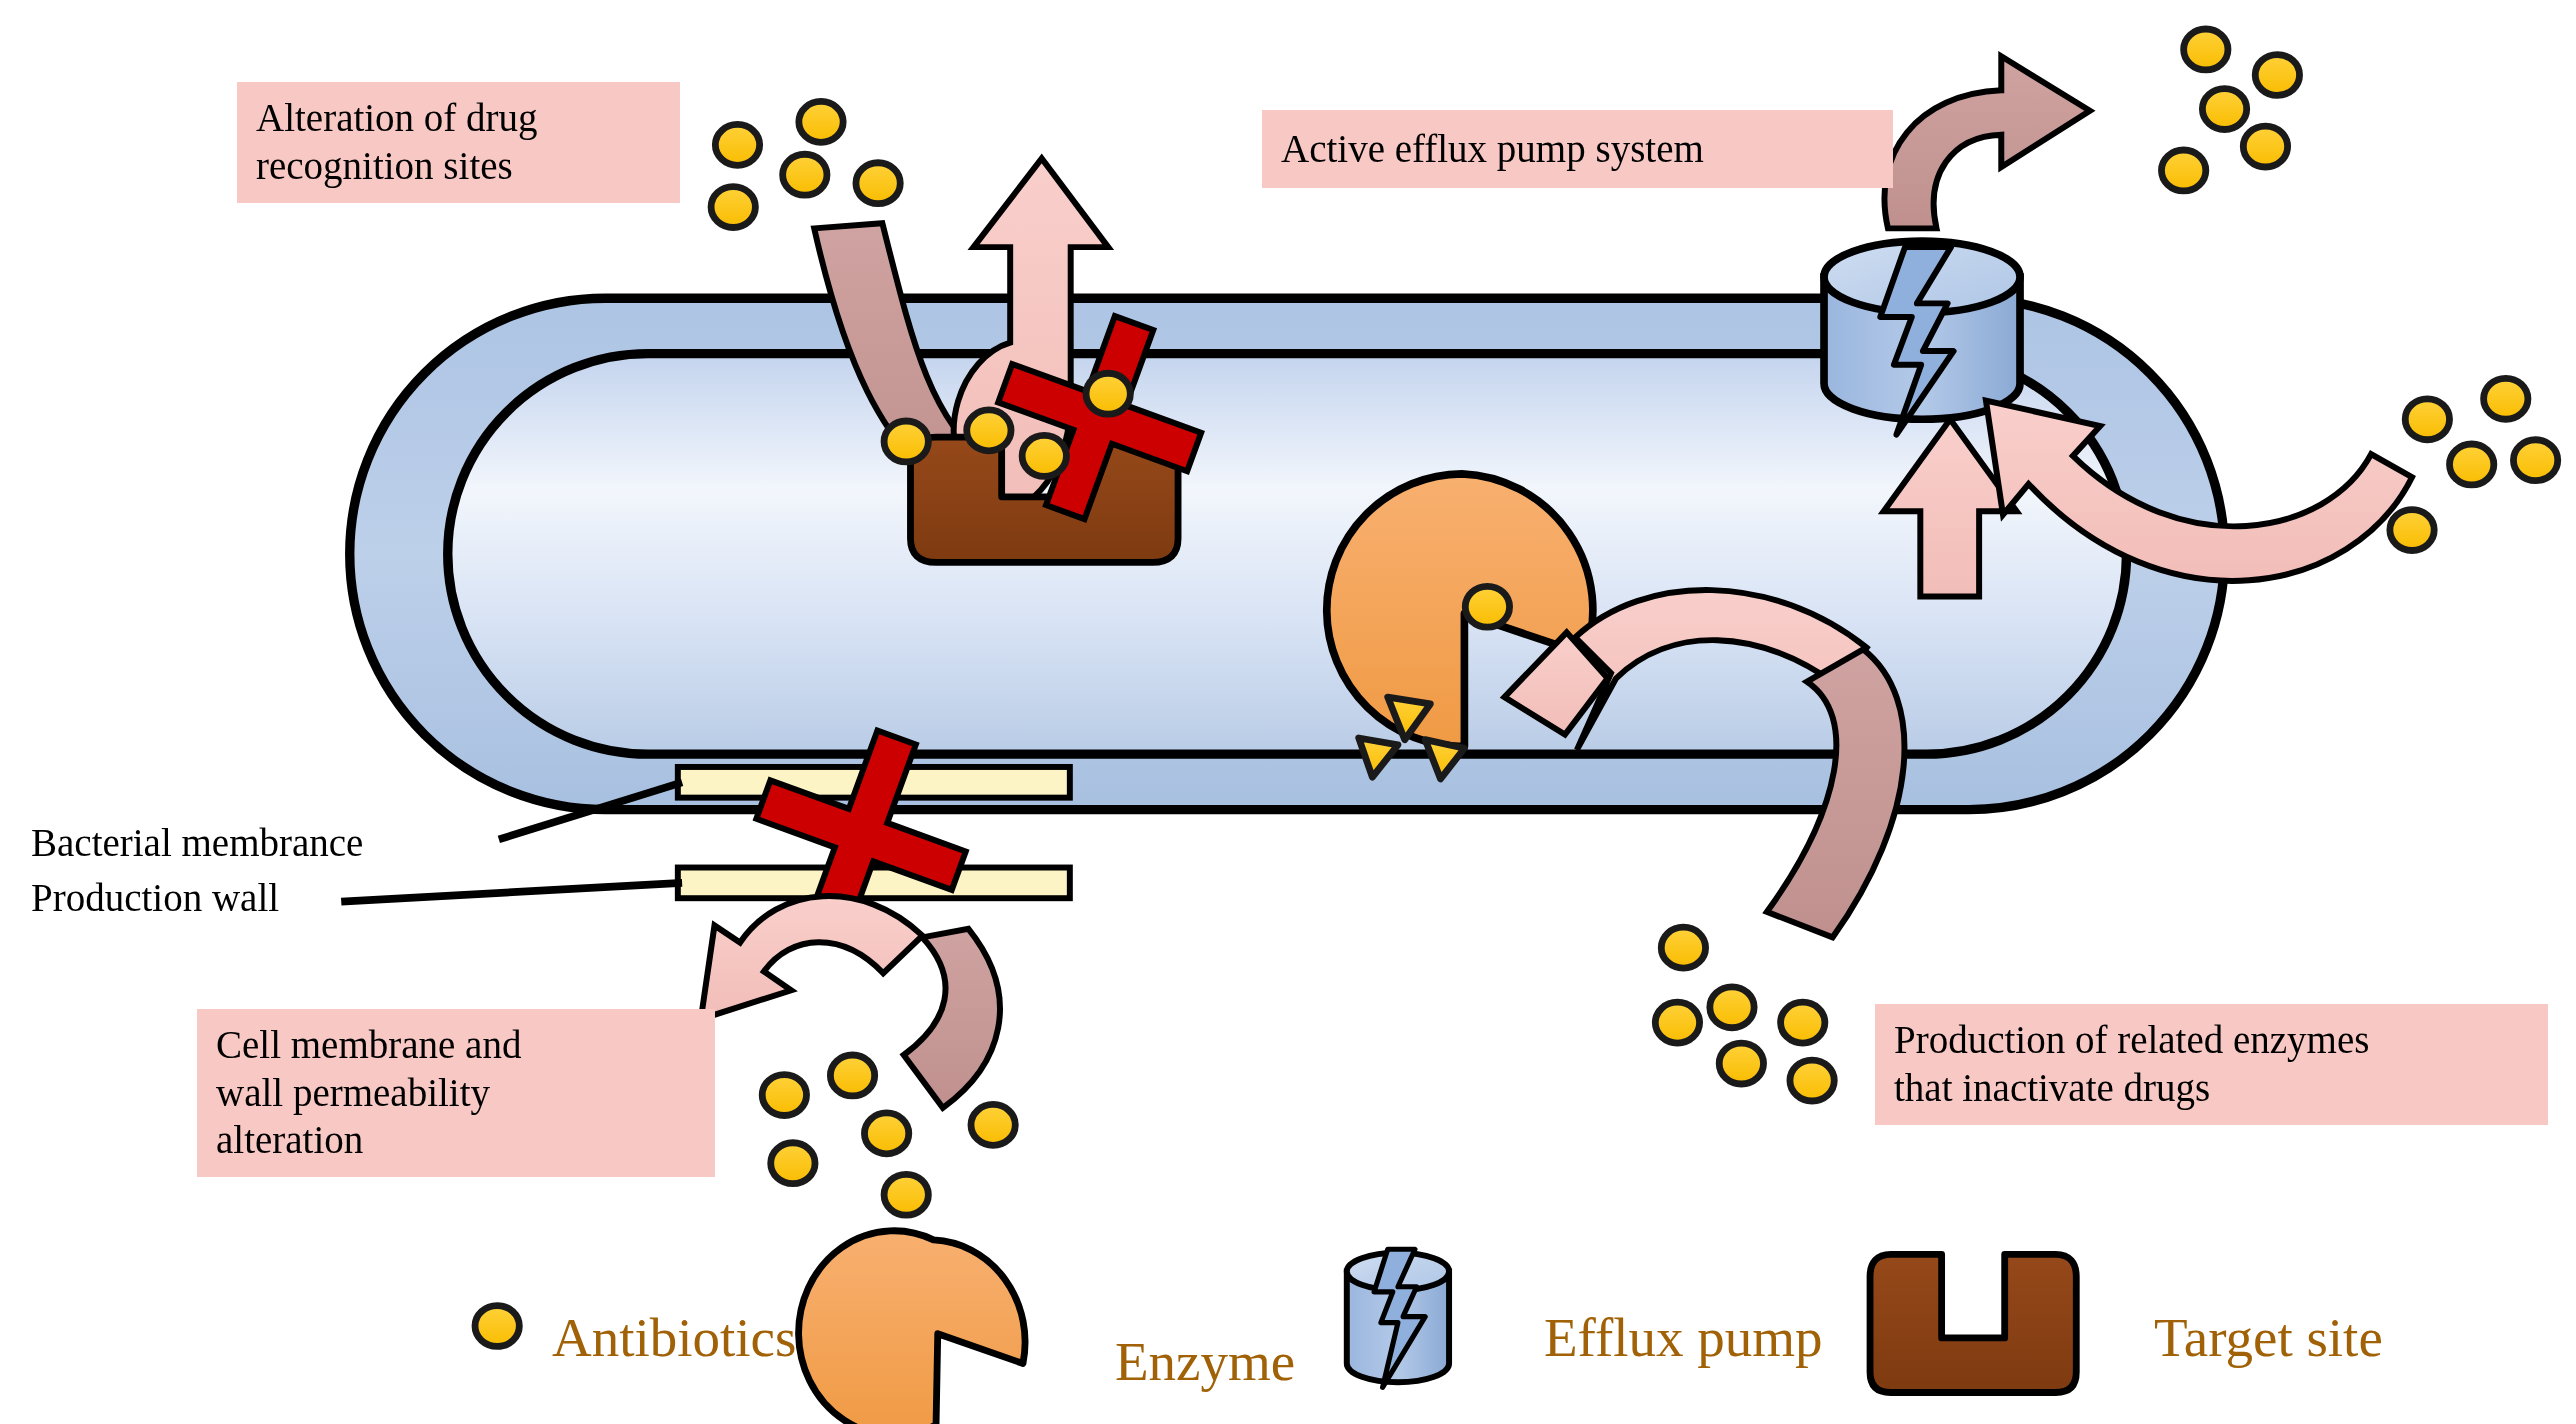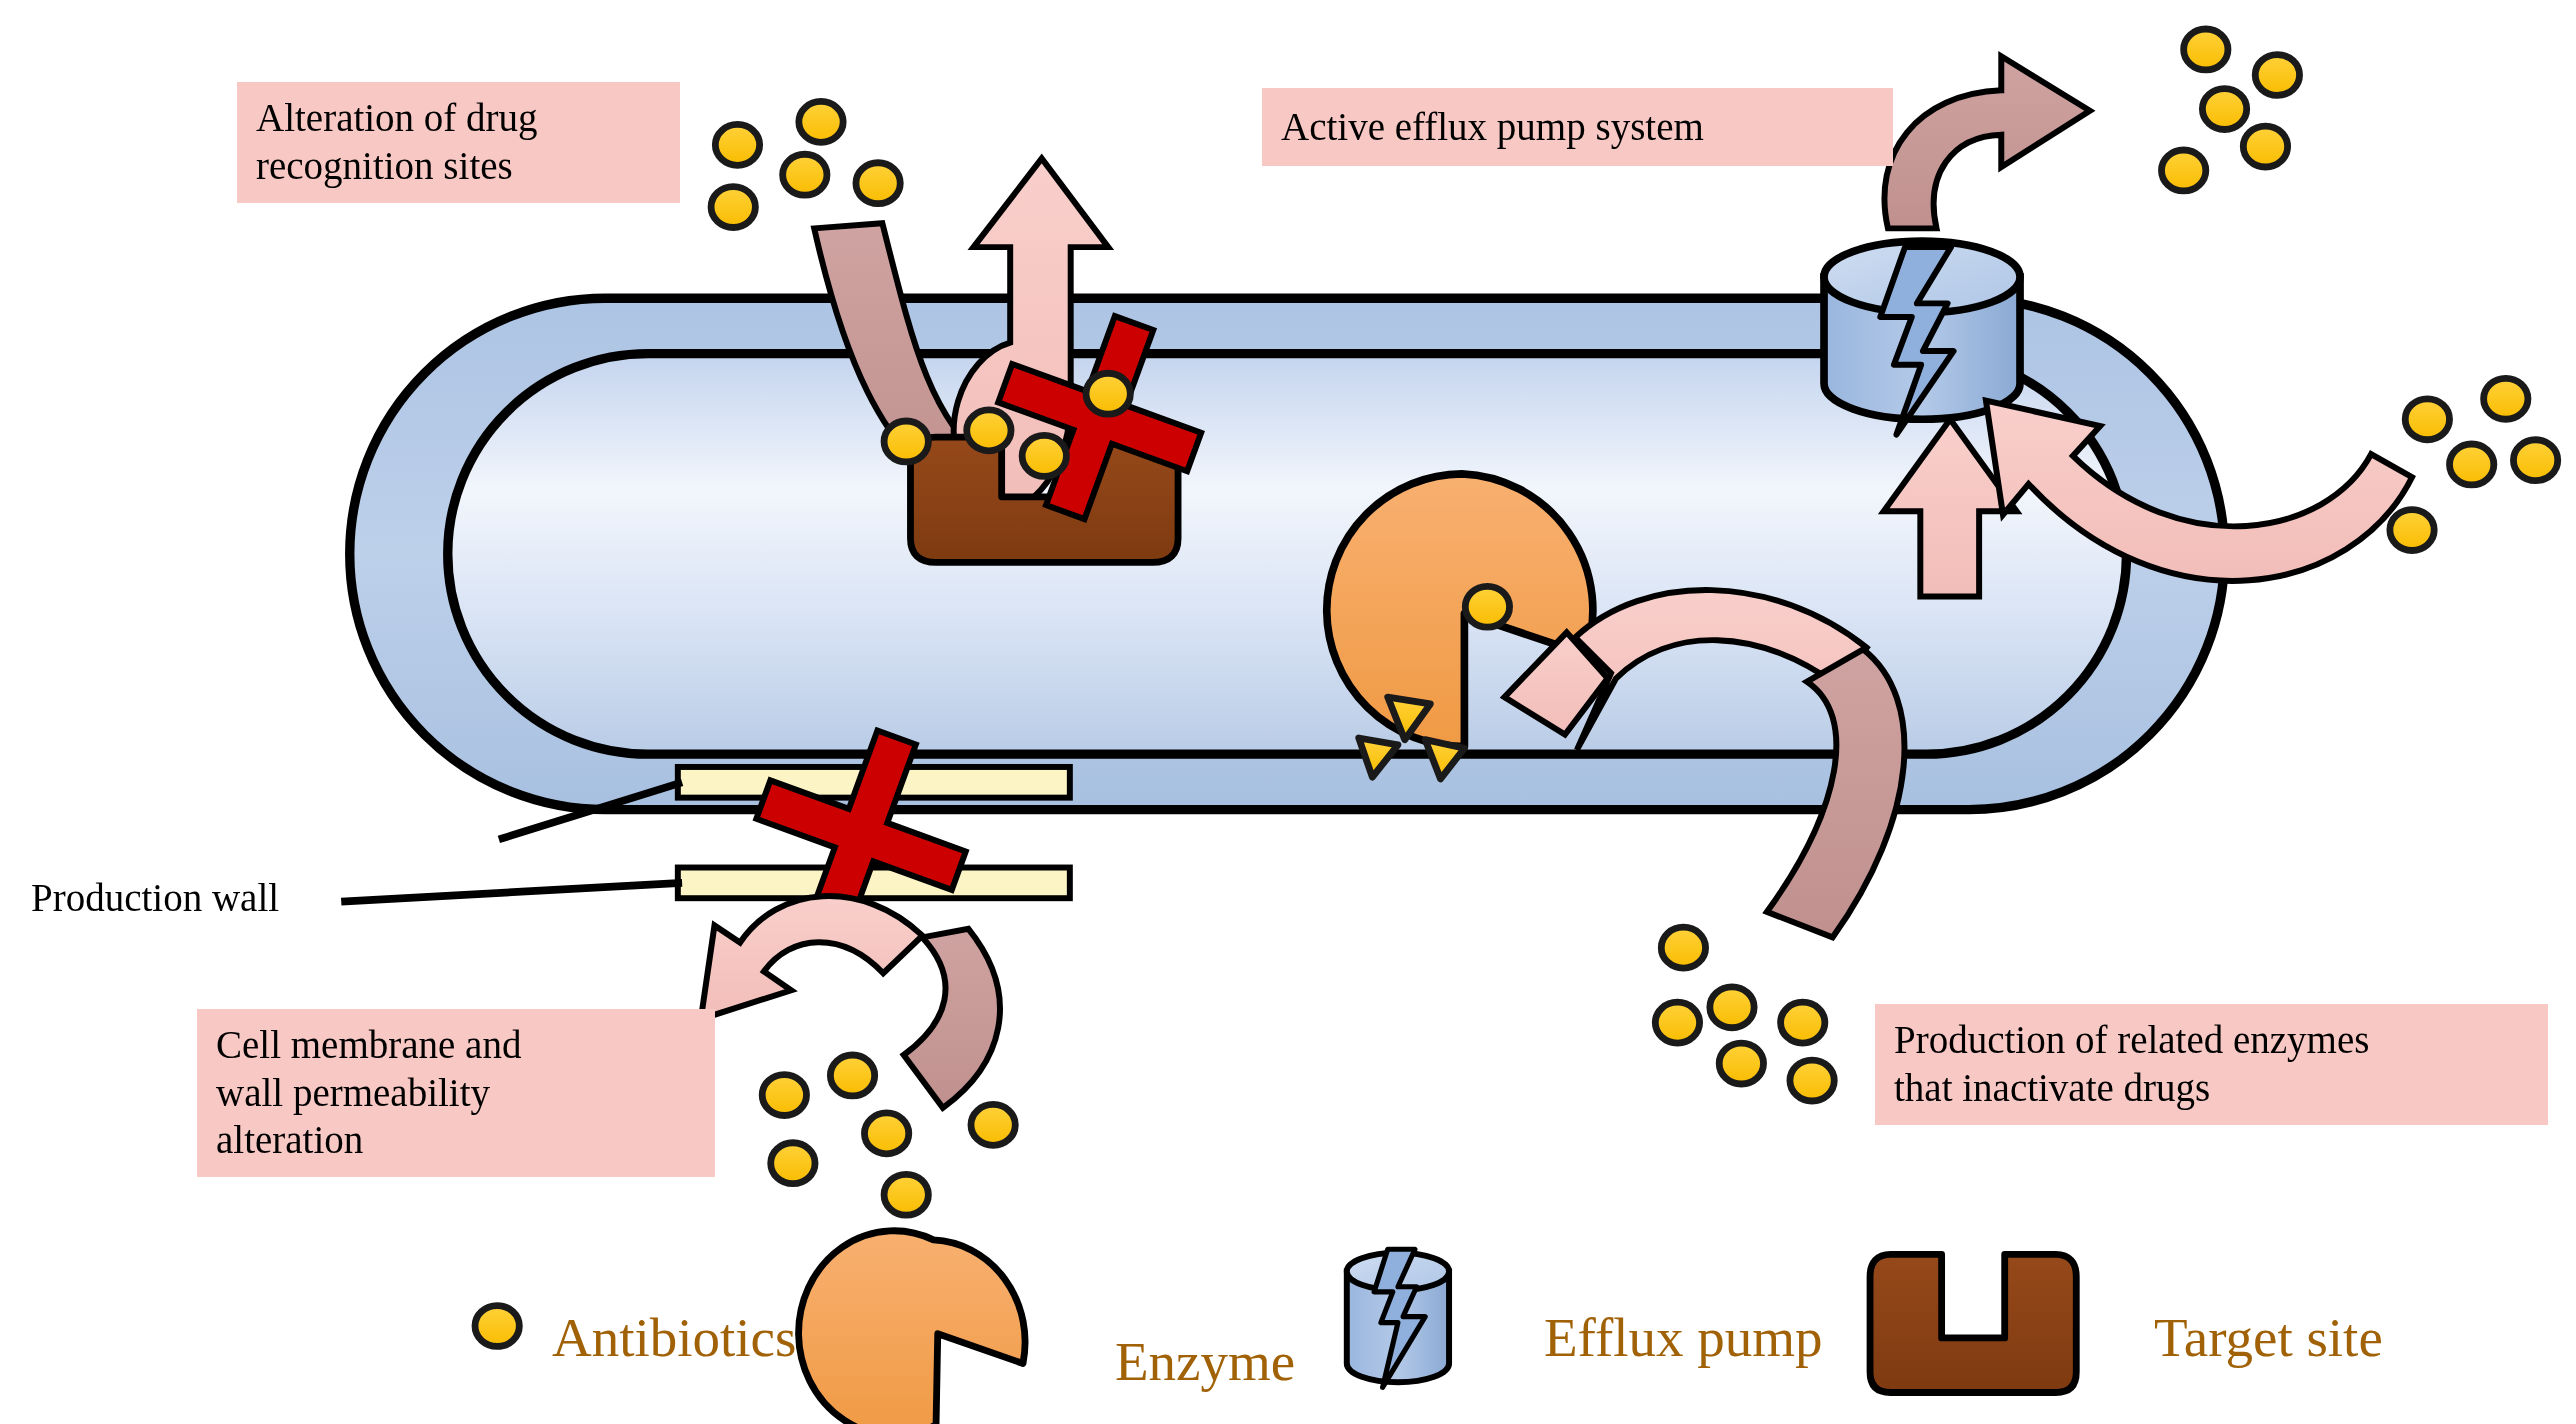--- a/index.html
+++ b/index.html
@@ -29,21 +29,21 @@
     position: absolute;
     background: #f8c8c4;
     color: #000000;
     font-family: "Liberation Serif", "DejaVu Serif", serif;
     line-height: 1.22;
     padding: 12px 17px 13.6px 19px;
     box-sizing: border-box;
     white-space: pre-line;
   }
   .callout-alteration { left: 237px;  top: 82px;  width: 443px;  font-size: 39px; }
-  .callout-efflux     { left: 1262px; top: 88px; width: 631px;  font-size: 39px; padding-top: 15.3px; padding-bottom: 15.3px;}
+  .callout-efflux     { left: 1262px; top: 110px; width: 631px;  font-size: 39px; padding-top: 15.3px; padding-bottom: 15.3px;}
   .callout-permeability { left: 152px; top: 1009px; width: 518px; font-size: 39px; margin-left: 45px; }
   .callout-production { left: 1875px; top: 1004px; width: 673px; font-size: 39px; }
 
   
   .leader-label {
     position: absolute;
     color: #000;
     font-size: 39px;
     font-family: "Liberation Serif", "DejaVu Serif", serif;
     white-space: nowrap;
@@ -255,20 +255,21 @@
 
   <div class="callout callout-efflux">Active efflux pump system</div>
 
   <div class="callout callout-permeability">Cell membrane and
 wall permeability
 alteration</div>
 
   <div class="callout callout-production">Production of related enzymes
 that inactivate drugs</div>
 
+  <div class="leader-label label-membrane">Bacterial membrance</div>
 
   <div class="leader-label label-wall">Production wall</div>
 
   <div class="legend-text legend-antibiotics">Antibiotics</div>
 
   <div class="legend-text legend-enzyme">Enzyme</div>
 
   <div class="legend-text legend-efflux">Efflux pump</div>
 
   <div class="legend-text legend-target">Target site</div>

